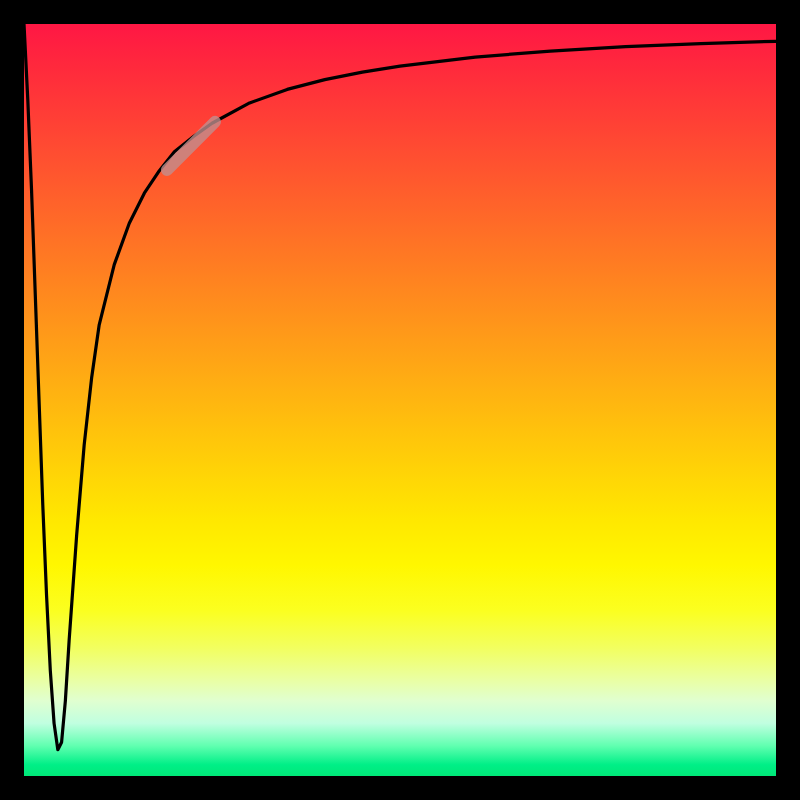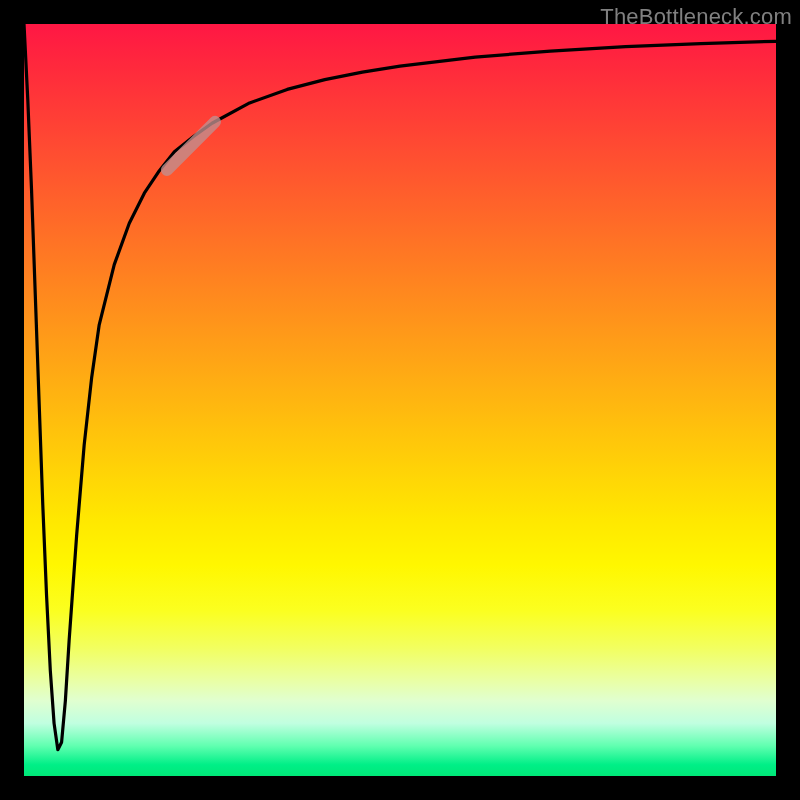--- a/index.html
+++ b/index.html
@@ -81,21 +81,20 @@
     opacity: 0.78;
     border-radius: 6px;
     transform-origin: center center;
   }
 </style>
 </head>
 <body>
 
 <div class="frame">
 
-  <div class="watermark">TheBottleneck.com</div>
 
   <div class="plot-area">
     <div class="gradient-bg"></div>
 
     <svg class="curve" viewBox="0 0 752 752" preserveAspectRatio="none">
       <path id="curve-path" fill="none" stroke="#000" stroke-width="3.2" stroke-linejoin="round" stroke-linecap="round" d="M0.00 0.00 L3.76 75.20 L7.52 165.44 L11.28 270.72 L15.04 376.00 L18.80 481.28 L22.56 571.52 L26.32 646.72 L30.08 699.36 L33.84 725.68 L37.60 718.16 L41.36 676.80 L45.12 616.64 L52.64 511.36 L60.16 421.12 L67.68 353.44 L75.20 300.80 L90.24 240.64 L105.28 199.28 L120.32 169.20 L135.36 146.64 L150.40 127.84 L169.20 112.80 L188.00 99.26 L225.60 78.96 L263.20 65.42 L300.80 55.65 L338.40 48.13 L376.00 42.11 L451.20 33.09 L526.40 27.07 L601.60 22.56 L676.80 19.55 L752.00 17.30"></path>
     </svg>
 
     <div id="hl" class="highlight-seg" style="width: 79.7616px; height: 12px; left: 127.439px; top: 116.2px; transform: rotate(-45deg); background: rgb(192, 144, 144);"></div>
   </div>

